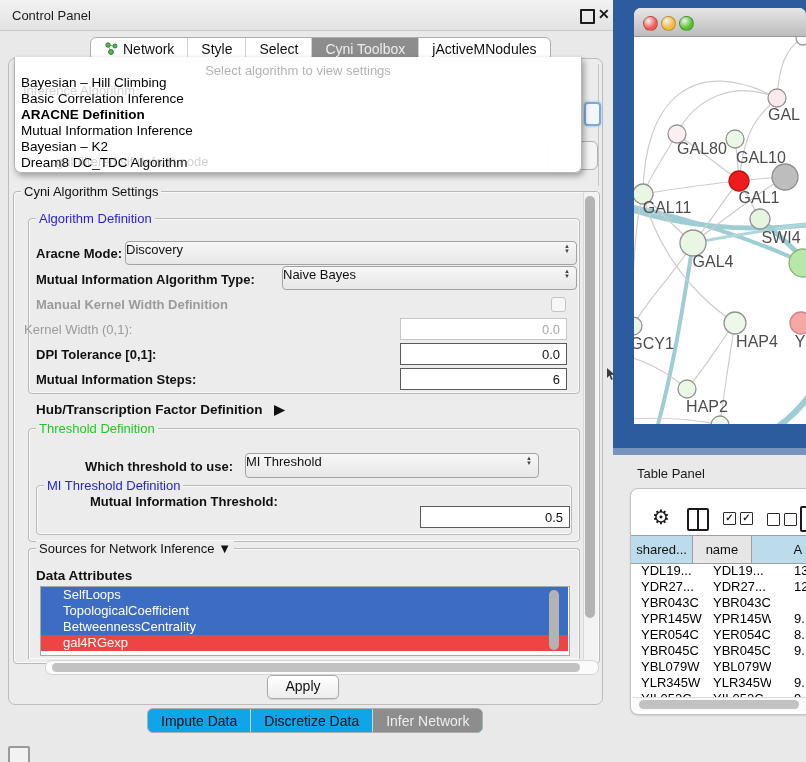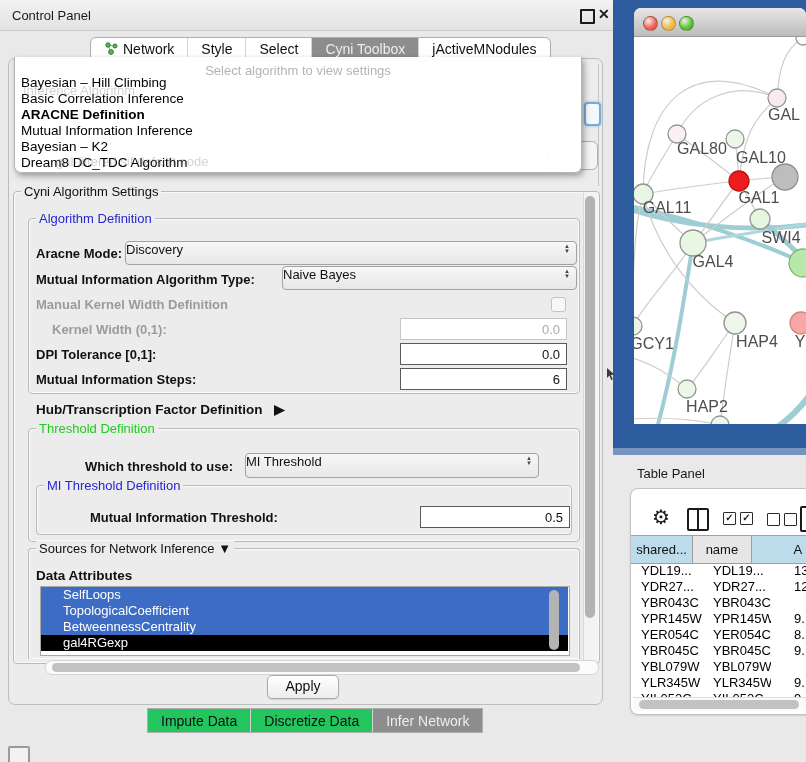--- a/index.html
+++ b/index.html
@@ -11,21 +11,21 @@
   #cp-titlebar{left:0;top:0;width:613px;height:30px;background:linear-gradient(#f2f2f2,#e3e3e3);border-bottom:1px solid #c9c9c9;}
   #cp-title{left:12px;top:8px;font-size:13px;color:#1a1a1a;}
   #cp-float{left:580px;top:9px;width:11px;height:11px;border:2px solid #1a1a1a;border-radius:1px;}
   #cp-close{left:598px;top:6px;font-size:14px;font-weight:bold;color:#1a1a1a;}
 
   
   #top-tabs{left:90px;top:37px;height:22px;display:flex;background:#fff;border:1px solid #aeaeae;border-radius:6px;overflow:hidden;z-index:5;}
   .seg{padding:3px 13px 0 13px;font-size:14px;color:#111;border-right:1px solid #d2d2d2;white-space:nowrap;display:flex;align-items:flex-start;gap:5px;}
   .seg:last-child{border-right:none;}
   .seg.selected{background:#8d8d8d;color:#ededeb;}
-  #bottom-tabs{left:147px;top:708px;height:23px;display:flex;background:#22c55e;border:1px solid #aeaeae;border-radius:0;overflow:hidden;z-index:5;}
+  #bottom-tabs{left:147px;top:708px;height:23px;display:flex;background:#0ea5e9;border:1px solid #aeaeae;border-radius:6px;overflow:hidden;z-index:5;}
   #bottom-tabs .seg{font-size:14px;padding-top:4px;}
 
   
   #content-panel{left:8px;top:58px;width:593px;height:645px;background:#ececec;border:1px solid #bdbdbd;border-radius:7px;}
 
   
   #bg-group-line{left:598px;top:64px;width:1px;height:122px;background:#c6c6c6;}
   #bg-stepper{left:584px;top:102px;width:13px;height:20px;border:2px solid #7aa9da;border-radius:4px;background:#f4f8fd;box-shadow:0 0 3px #8fb8e6;}
   #bg-combo-corner{left:548px;top:141px;width:48px;height:27px;border:1px solid #b0b0b0;border-radius:6px;background:#f4f4f4;}
 
@@ -160,21 +160,21 @@
   <div class="lbl" style="left:36px;top:272px;">Mutual Information Algorithm Type:</div>
   <div class="combo" style="left:270px;top:266px;width:293px;height:22px;">
     <span>Naive Bayes</span>
     <span class="stepper">
         <span>▲</span>
         <span>▼</span>
       </span>
   </div>
   <div class="lbl dis" style="left:36px;top:297px;">Manual Kernel Width Definition</div>
   <div class="checkbox" style="left:551px;top:297px;"></div>
-  <div class="lbl dis" style="left:52px;top:322px;font-weight:bold;">Kernel Width (0,1):</div>
+  <div class="lbl dis" style="left:24px;top:322px;font-weight:normal;">Kernel Width (0,1):</div>
   <input class="field dis" style="left: 400px; top: 318px; width: 157px; height: 20px;" readonly="" value="0.0">
   <div class="lbl" style="left:36px;top:347px;">DPI Tolerance [0,1]:</div>
   <input class="field" style="left: 400px; top: 343px; width: 157px; height: 20px;" readonly="" value="0.0">
   <div class="lbl" style="left:36px;top:372px;">Mutual Information Steps:</div>
   <input class="field" style="left: 400px; top: 368px; width: 157px; height: 20px;" readonly="" value="6">
 
   <div class="lbl" style="left:36px;top:401px;font-size:13.5px;">
     <span>Hub/Transcription Factor Definition</span>
     <span style="margin-left:8px;">▶</span>
   </div>
@@ -186,35 +186,35 @@
   <div class="combo" style="left:233px;top:453px;width:292px;height:23px;">
     <span>MI Threshold</span>
     <span class="stepper">
         <span>▲</span>
         <span>▼</span>
       </span>
   </div>
   <div class="groupbox" style="left:36px;top:485px;width:534px;height:48px;">
     <span class="grouplabel" style="color:#2525d2;">MI Threshold Definition</span>
   </div>
-  <div class="lbl" style="left:46px;top:510px;padding-left:44px;">Mutual Information Threshold:</div>
+  <div class="lbl" style="left:46px;top:494px;padding-left:44px;">Mutual Information Threshold:</div>
   <input class="field" style="left: 420px; top: 506px; width: 140px; height: 20px;" readonly="" value="0.5">
 
   <div class="groupbox" style="left:28px;top:548px;width:550px;height:110px;border-bottom:none;border-bottom-left-radius:0;border-bottom-right-radius:0;">
     <span class="grouplabel">
       <span>Sources for Network Inference</span>
       <span>▼</span>
     </span>
   </div>
   <div class="lbl" style="left:36px;top:568px;font-size:13.5px;">Data Attributes</div>
   <div id="attr-list" class="abs">
       <div class="attr-row" style="background: rgb(61, 108, 197);">SelfLoops</div>
       <div class="attr-row" style="background: rgb(61, 108, 197);">TopologicalCoefficient</div>
       <div class="attr-row" style="background: rgb(61, 108, 197);">BetweennessCentrality</div>
-      <div class="attr-row" style="background: #000000;">gal4RGexp</div>
+      <div class="attr-row" style="background: #ef4444;">gal4RGexp</div>
     </div>
   <div class="vsb-thumb" style="left:549px;top:590px;width:10px;height:60px;"></div>
 
   <div class="vsb-track" style="left:583px;top:192px;width:14px;height:469px;"></div>
   <div class="vsb-thumb" style="left:585px;top:196px;width:10px;height:422px;"></div>
 
   <div class="hsb-track" style="left:45px;top:660px;width:552px;height:13px;">
     <div class="hsb-thumb" style="left:6px;top:2px;width:528px;height:9px;"></div>
   </div>
   <div id="apply-btn" class="abs">Apply</div>

